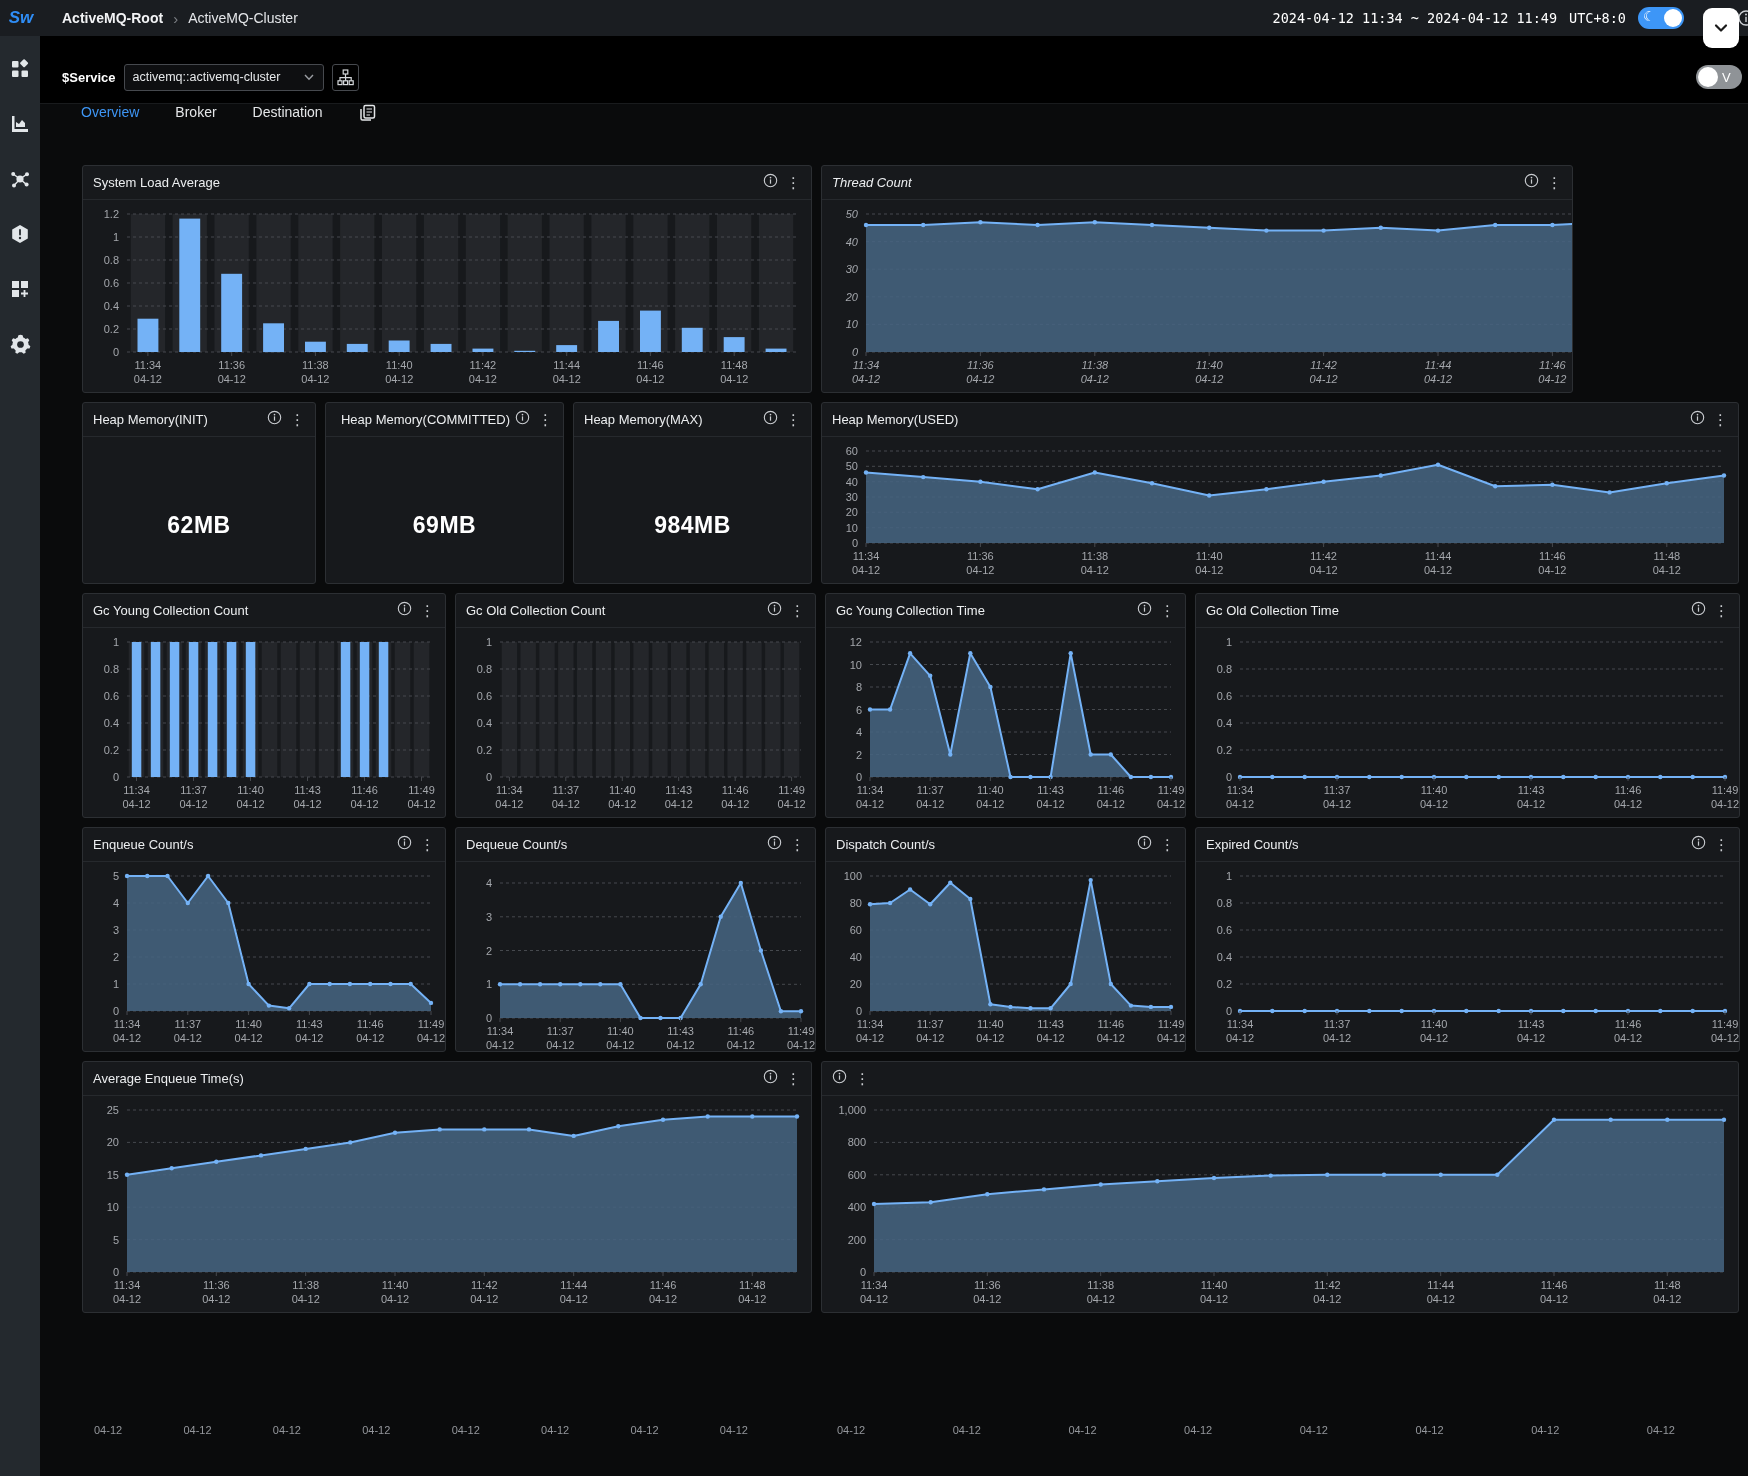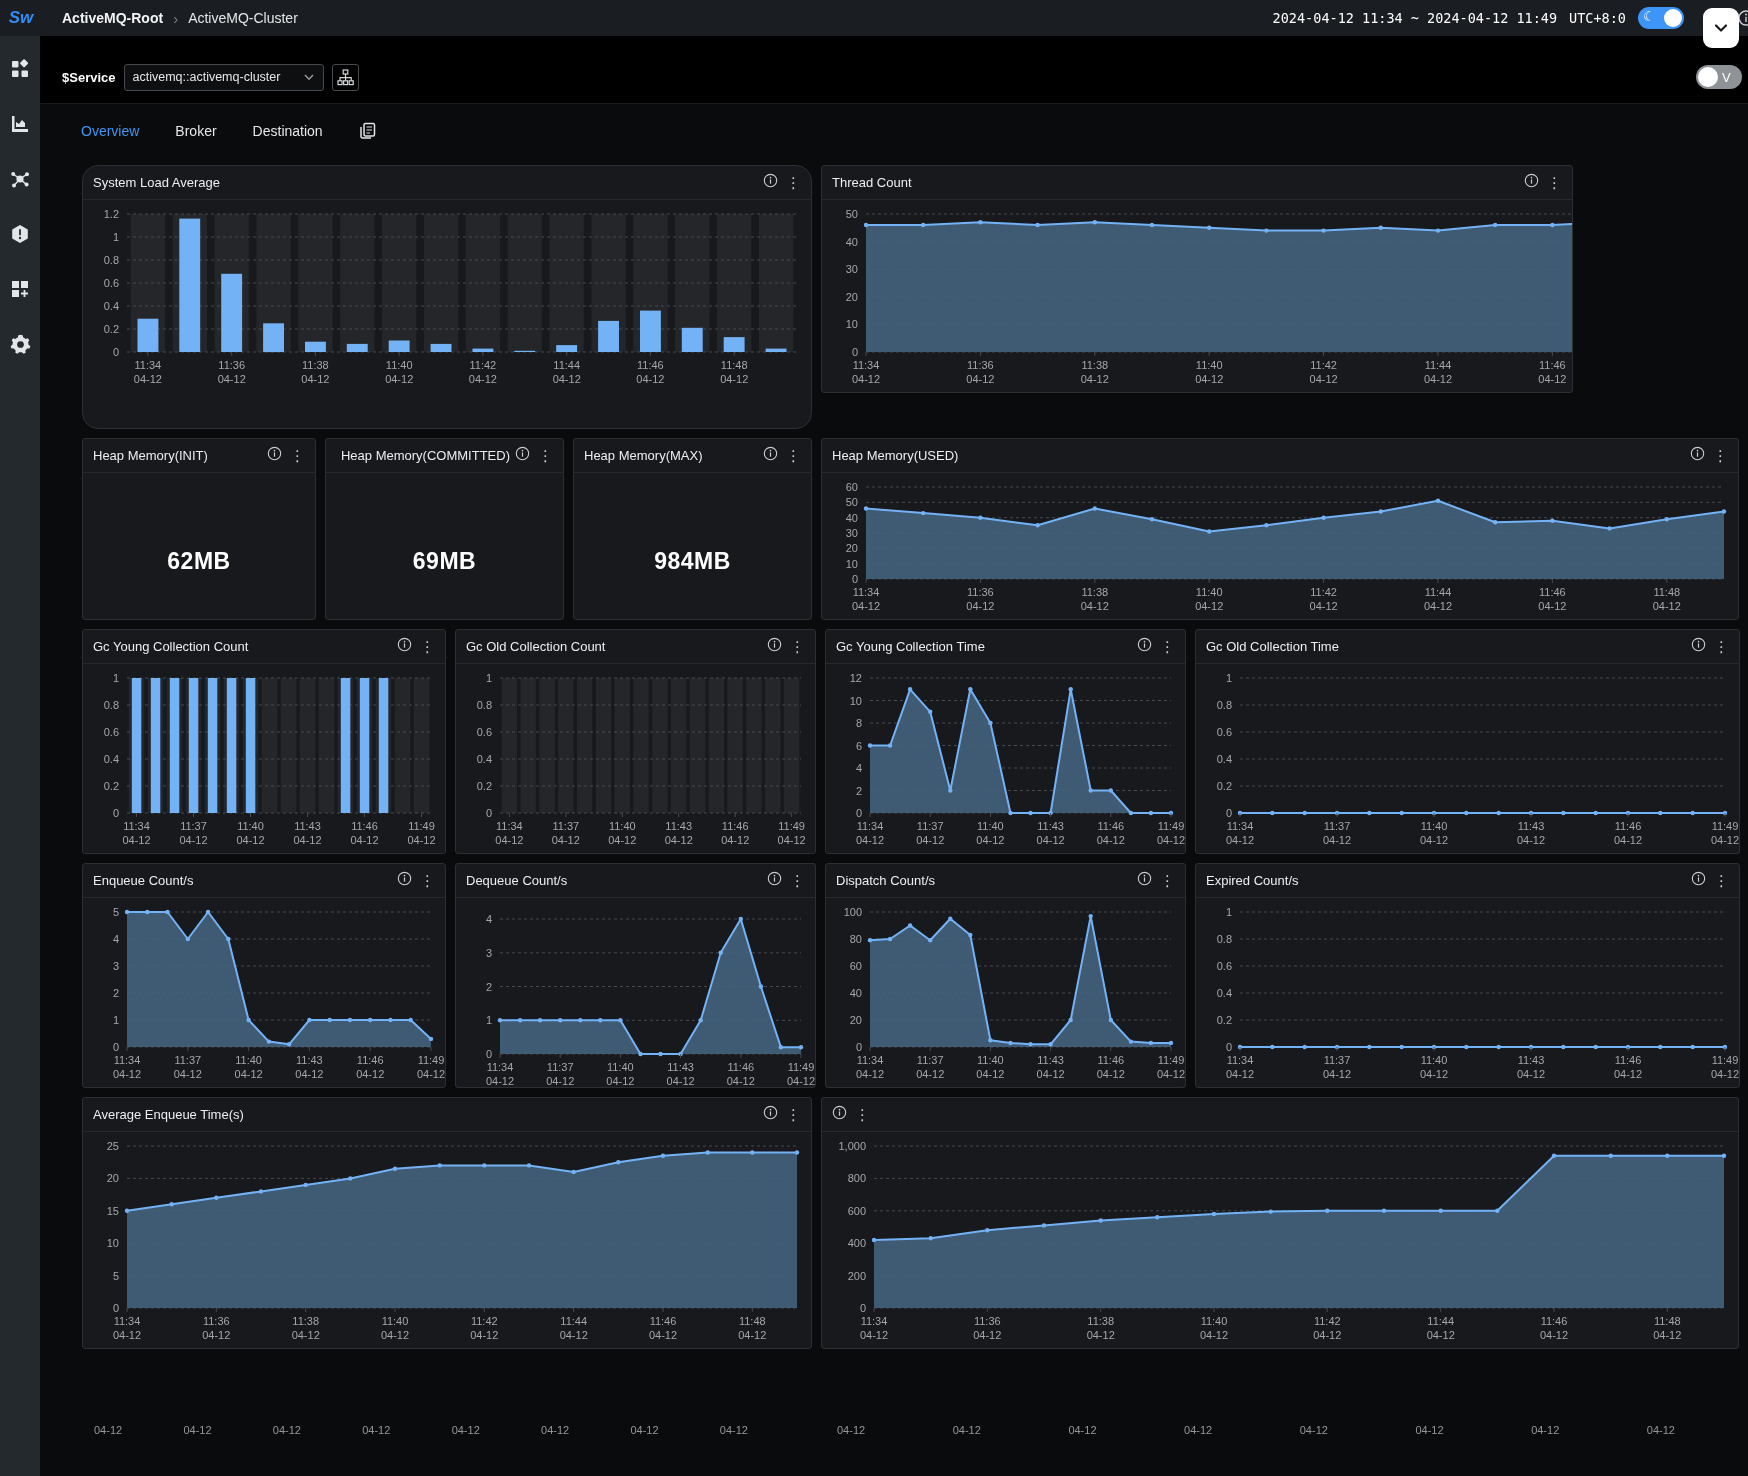--- a/index.html
+++ b/index.html
@@ -37,21 +37,21 @@
   .svc-select { width:200px; height:27px; background:#0e0f11; border:1px solid #46494e; border-radius:3px;
     display:flex; align-items:center; padding:0 8px; color:#e6e8ea; font-size:12.5px; }
   .svc-select .sel-txt { flex:1; white-space:nowrap; overflow:hidden; }
   .topo-btn { width:27px; height:27px; margin-left:8px; border:1px solid #46494e; border-radius:3px;
     display:flex; align-items:center; justify-content:center; color:#d4d7da; }
   .gray-toggle { position:absolute; right:6px; top:14px; width:46px; height:24px; border-radius:12px;
     background:#8f9397; display:flex; align-items:center; }
   .gray-toggle .knob { width:20px; height:20px; border-radius:50%; background:#fff; margin-left:2px; }
   .gray-toggle .v { color:#fff; font-size:13px; margin-left:4px; }
 
-  .tabstrip { height:54px; display:flex; align-items:center; gap:36px; padding-left:41px;
+  .tabstrip { height:54px; display:flex; gap:36px; padding-left:41px;
     border-top:1px solid #191b1d; background:#0a0b0c; }
   .tab { font-size:14px; color:#e4e6e8; cursor:default; }
   .tab.active { color:#3e96f5; }
   .tab-icon { color:#e4e6e8; display:flex; }
 
   .content { padding:8px 8px 0 42px; }
   .prow { display:flex; gap:9px; margin-bottom:9px; }
 
   .panel { background:#17191c; border:1px solid #2c2f33; border-radius:3px; overflow:hidden;
     display:flex; flex-direction:column; flex:none; }
@@ -185,21 +185,21 @@
       <svg width="17" height="17" viewBox="0 0 17 17">
           <rect x="5" y="1.5" width="10.5" height="12.5" rx="1.5" fill="none" stroke="currentColor" stroke-width="1.5"></rect>
           <path d="M2 5 L2 14.5 A1.5 1.5 0 0 0 3.5 16 L12 16" fill="none" stroke="currentColor" stroke-width="1.5"></path>
           <path d="M7.5 5 L13 5 M7.5 8 L13 8 M7.5 11 L11 11" stroke="currentColor" stroke-width="1.2"></path>
         </svg>
     </span>
   </div>
 
   <div class="content" id="panel-grid">
       <div class="prow">
-        <div class="panel" style="width: 730px; height: 264px; border-radius: 16px;">
+        <div class="panel" style="width: 730px; height: 228px;">
           <div class="p-head">
             <span class="p-title">System Load Average</span>
             <span class="p-icons">
               <span><svg width="15" height="15" viewBox="0 0 16 16">
                   <circle cx="8" cy="8" r="6.6" fill="none" stroke="currentColor" stroke-width="1.2"></circle>
                   <circle cx="8" cy="4.9" r="0.9" fill="currentColor"></circle>
                   <rect x="7.35" y="6.8" width="1.3" height="4.6" fill="currentColor"></rect>
                 </svg></span>
               <span class="kebab">⋮</span>
             </span>
@@ -270,21 +270,21 @@
               <text x="483.7" y="169" text-anchor="middle" font-size="11" fill="#a4a7ac">11:44</text>
               <text x="483.7" y="183" text-anchor="middle" font-size="11" fill="#a4a7ac">04-12</text>
               <line x1="567.4" y1="152" x2="567.4" y2="156" stroke="#46494e" stroke-width="1"></line>
               <text x="567.4" y="169" text-anchor="middle" font-size="11" fill="#a4a7ac">11:46</text>
               <text x="567.4" y="183" text-anchor="middle" font-size="11" fill="#a4a7ac">04-12</text>
               <line x1="651.2" y1="152" x2="651.2" y2="156" stroke="#46494e" stroke-width="1"></line>
               <text x="651.2" y="169" text-anchor="middle" font-size="11" fill="#a4a7ac">11:48</text>
               <text x="651.2" y="183" text-anchor="middle" font-size="11" fill="#a4a7ac">04-12</text>
             </svg></div>
         </div>
-        <div class="panel" style="width: 752px; height: 228px;">
+        <div class="panel" style="width: 752px; height: 228px; font-style: italic;">
           <div class="p-head">
             <span class="p-title">Thread Count</span>
             <span class="p-icons">
               <span><svg width="15" height="15" viewBox="0 0 16 16">
                   <circle cx="8" cy="8" r="6.6" fill="none" stroke="currentColor" stroke-width="1.2"></circle>
                   <circle cx="8" cy="4.9" r="0.9" fill="currentColor"></circle>
                   <rect x="7.35" y="6.8" width="1.3" height="4.6" fill="currentColor"></rect>
                 </svg></span>
               <span class="kebab">⋮</span>
             </span>

